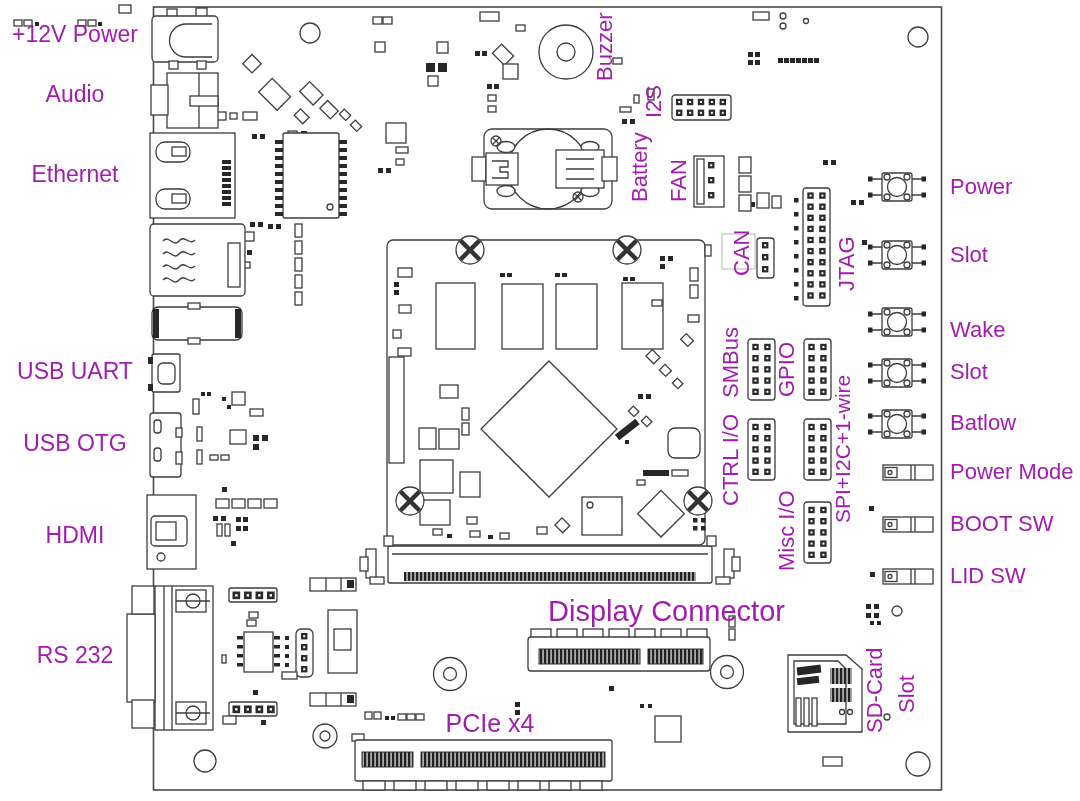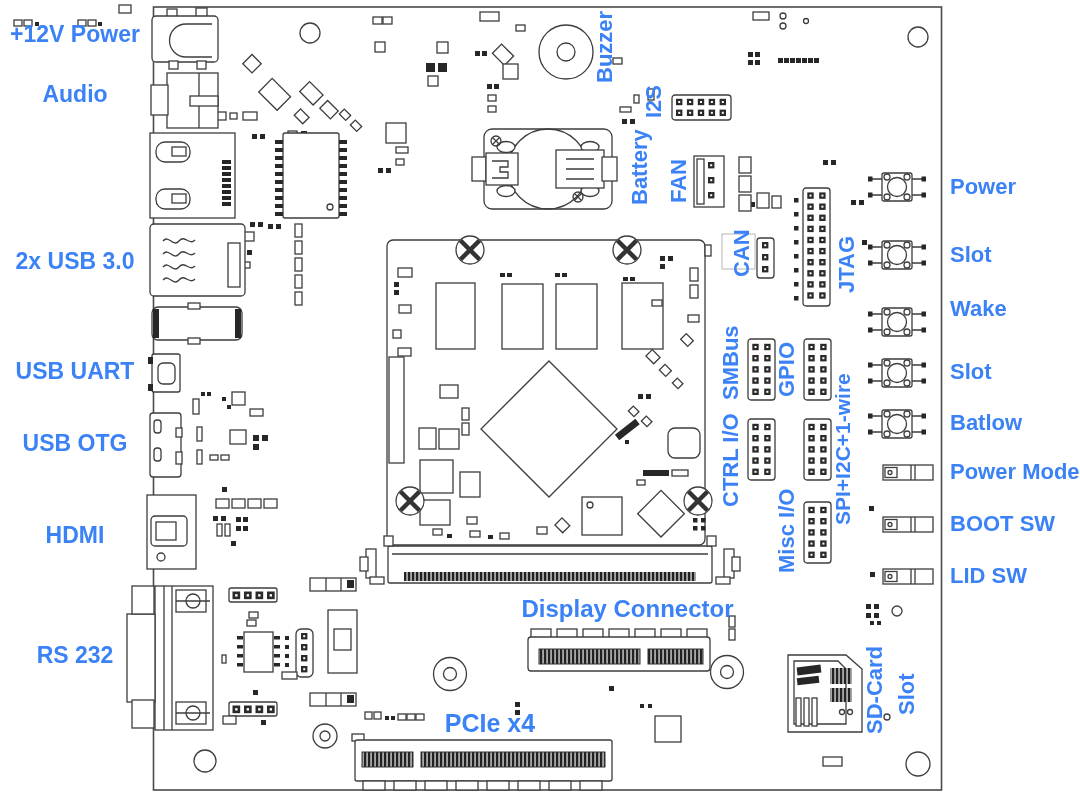--- a/index.html
+++ b/index.html
@@ -6,21 +6,21 @@
   .stage{position:relative;width:1080px;height:801px;background:#fff;
          font-family:"Liberation Sans",sans-serif;overflow:hidden;}
   .stage svg{position:absolute;left:0;top:0;}
   
   .o{fill:#fff;stroke:#3d3d3d;stroke-width:1.3;}
   .n{fill:none;stroke:#3d3d3d;stroke-width:1.3;}
   .f{fill:#272727;stroke:none;}
   .ln{stroke:#3d3d3d;stroke-width:1.3;fill:none;}
   .bd{fill:#fff;stroke:#4a4a4a;stroke-width:1.6;}
   
-  .lab{position:absolute;color:#3b82f6;font-weight:700;font-size:23px;
+  .lab{position:absolute;color:#a21caf;font-weight:400;font-size:23px;
        line-height:1.15;white-space:nowrap;}
   .hl{left:2px;width:146px;text-align:center;}
   .rl{left:950px;font-size:22px;}
   .vl{writing-mode:vertical-rl;transform:rotate(180deg);text-align:center;
       width:30px;font-size:22px;}
   .bl{text-align:center;}
 </style>
 </head>
 <body>
 
@@ -657,47 +657,47 @@
 <g>
         <use href="#slide" x="883" y="517"></use>
       </g>
 <g>
         <use href="#slide" x="883" y="569"></use>
       </g>
 </svg>
 
 <div class="lab hl" style="top:21px">+12V Power</div>
 <div class="lab hl" style="top:81px">Audio</div>
-<div class="lab hl" style="top:248px">2x USB 3.0</div>
+<div class="lab hl" style="top:161px">Ethernet</div>
 <div class="lab hl" style="top:358px">USB UART</div>
 <div class="lab hl" style="top:430px">USB OTG</div>
 <div class="lab hl" style="top:522px">HDMI</div>
 <div class="lab hl" style="top:642px">RS 232</div>
 
 <div class="lab vl" style="left:592px;top:8px;height:78px">Buzzer</div>
 <div class="lab vl" style="left:641px;top:80px;height:42px">I2S</div>
 <div class="lab vl" style="left:627px;top:124px;height:86px">Battery</div>
 <div class="lab vl" style="left:666px;top:154px;height:54px">FAN</div>
 <div class="lab vl" style="left:729px;top:226px;height:54px">CAN</div>
 <div class="lab vl" style="left:834px;top:218px;height:92px">JTAG</div>
 
 <div class="lab vl" style="left:718px;top:322px;height:82px">SMBus</div>
 <div class="lab vl" style="left:774px;top:336px;height:66px">GPIO</div>
 <div class="lab vl" style="left:718px;top:402px;height:116px">CTRL I/O</div>
 <div class="lab vl" style="left:831px;top:358px;height:182px;font-size:21px">SPI+I2C+1-wire</div>
 <div class="lab vl" style="left:774px;top:482px;height:98px">Misc I/O</div>
 
 <div class="lab rl" style="top:174px">Power</div>
 <div class="lab rl" style="top:242px">Slot</div>
-<div class="lab rl" style="top:296px">Wake</div>
+<div class="lab rl" style="top:317px">Wake</div>
 <div class="lab rl" style="top:359px">Slot</div>
 <div class="lab rl" style="top:410px">Batlow</div>
 <div class="lab rl" style="top:459px">Power Mode</div>
 <div class="lab rl" style="top:511px">BOOT SW</div>
 <div class="lab rl" style="top:563px">LID SW</div>
 
-<div class="lab bl" style="left:520px;top:595px;width:215px;font-size:24px">Display Connector</div>
+<div class="lab bl" style="left:548px;top:595px;width:215px;font-size:29px">Display Connector</div>
 <div class="lab bl" style="left:440px;top:709px;width:100px;font-size:25px">PCIe x4</div>
 
 <div class="lab vl" style="left:862px;top:640px;height:100px">SD-Card</div>
 <div class="lab vl" style="left:894px;top:666px;height:56px">Slot</div>
 
 </div>
 
 </body></html>

